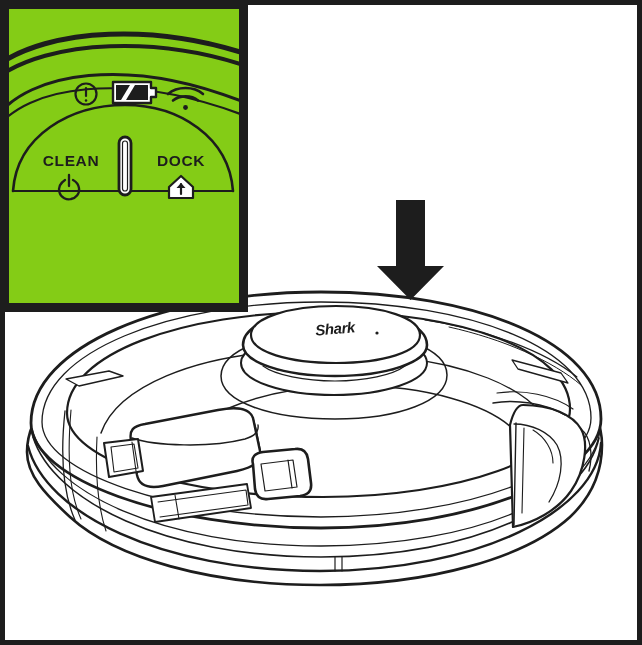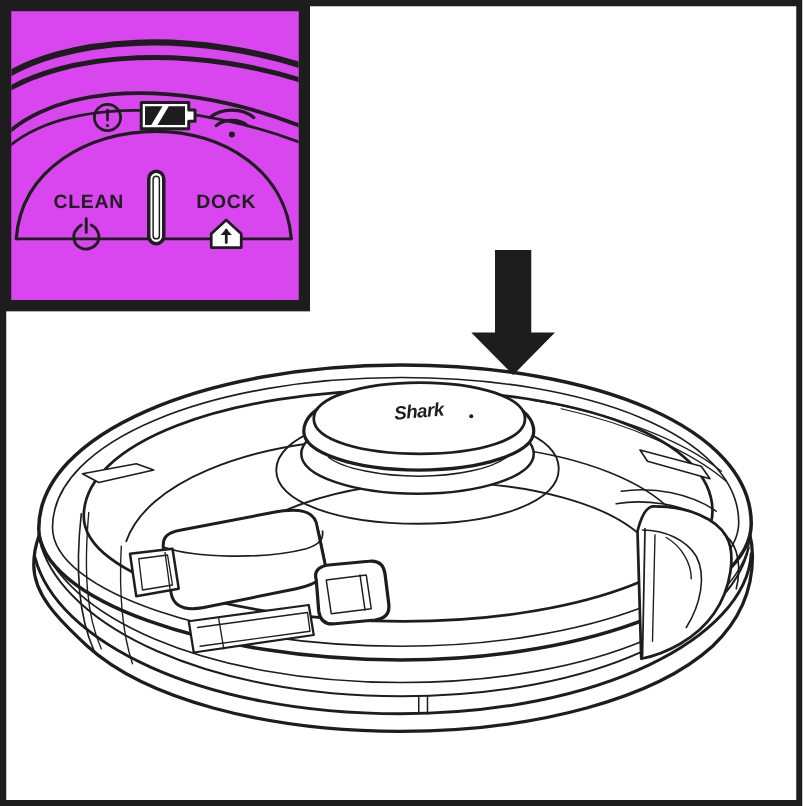--- a/index.html
+++ b/index.html
@@ -46,22 +46,22 @@
   #inset-panel svg {
     display: block;
   }
 
   
   #inset-panel {
     position: absolute;
     left: 0px;
     top: 0px;
     width: 248px;
-    height: 249px;
-    background: #d946ef;
+    height: 312px;
+    background: #84cc16;
     border: 9px solid #1d1d1d;
     box-sizing: border-box;
     overflow: hidden;
   }
   #inset-inner {
     position: absolute;
     left: 0;
     top: 0;
     width: 230px;
     height: 231px;

